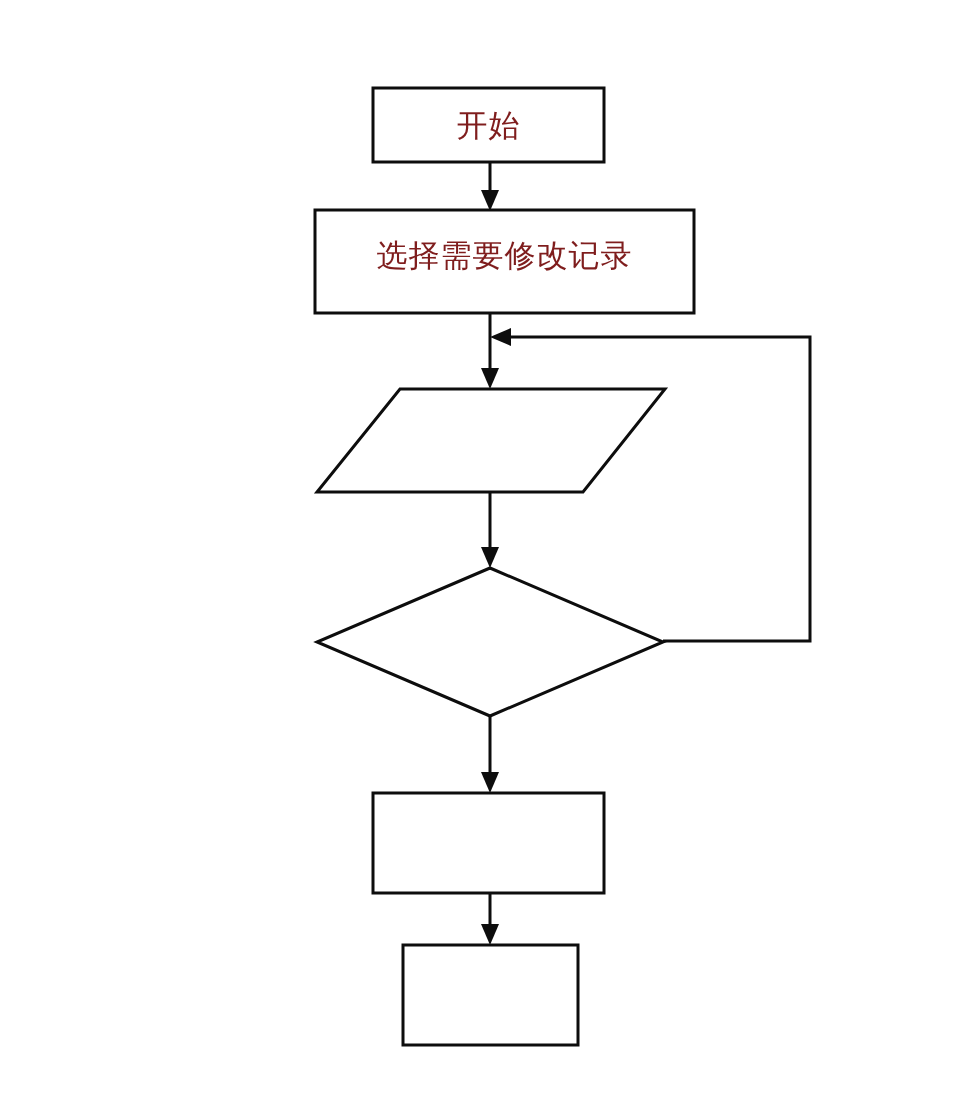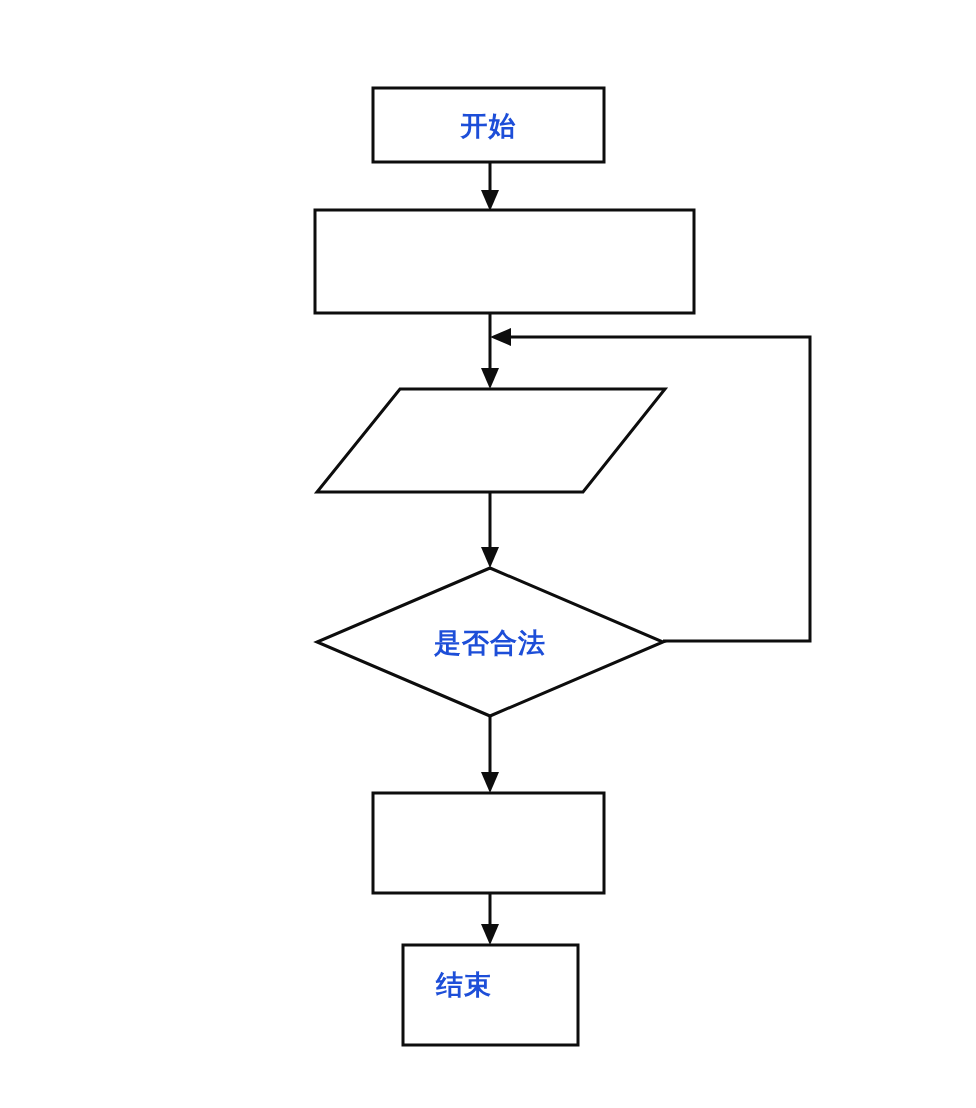--- a/index.html
+++ b/index.html
@@ -37,27 +37,26 @@
     fill: none;
     stroke-linecap: butt;
   }
   .arrow-head {
     fill: #0d0d0d;
     stroke: none;
   }
   .node-label {
     position: absolute;
     font-family: "DejaVu Serif", "Liberation Serif", serif;
-    font-size: 27px;
-    color: #1d4ed8;
+    font-size: 31px;
+    color: #7f1d1d;
     white-space: nowrap;
     letter-spacing: 1px;
     line-height: 1;
     user-select: none;
-    font-weight: bold;
   }
 </style>
 </head>
 <body>
 
 <div id="canvas">
 
   <svg id="flow-svg" viewBox="0 0 976 1108">
 
     <g>
@@ -98,20 +97,19 @@
 
     <polygon class="node-shape" points="490,568 663,642 490,716 317,642"></polygon>
 
     <rect class="node-shape" x="373" y="793" width="231" height="100"></rect>
 
     <rect class="node-shape" x="403" y="945" width="175" height="100"></rect>
   </svg>
 
   <div class="node-label" style="left:373px; top:88px; width:231px; height:74px; display:flex; align-items:center; justify-content:center;">开始</div>
 
+  <div class="node-label" style="left:315px; top:210px; width:379px; height:103px; display:flex; align-items:flex-start; justify-content:center; padding-top:30px; box-sizing:border-box;">选择需要修改记录</div>
 
 
-  <div class="node-label" style="left:317px; top:568px; width:346px; height:148px; display:flex; align-items:center; justify-content:center;">是否合法</div>
 
 
-  <div class="node-label" style="left:403px; top:945px; width:175px; height:100px; display:flex; align-items:flex-start; justify-content:flex-start; padding-top:26px; padding-left:33px; box-sizing:border-box;">结束</div>
 
 </div>
 
 </body></html>

